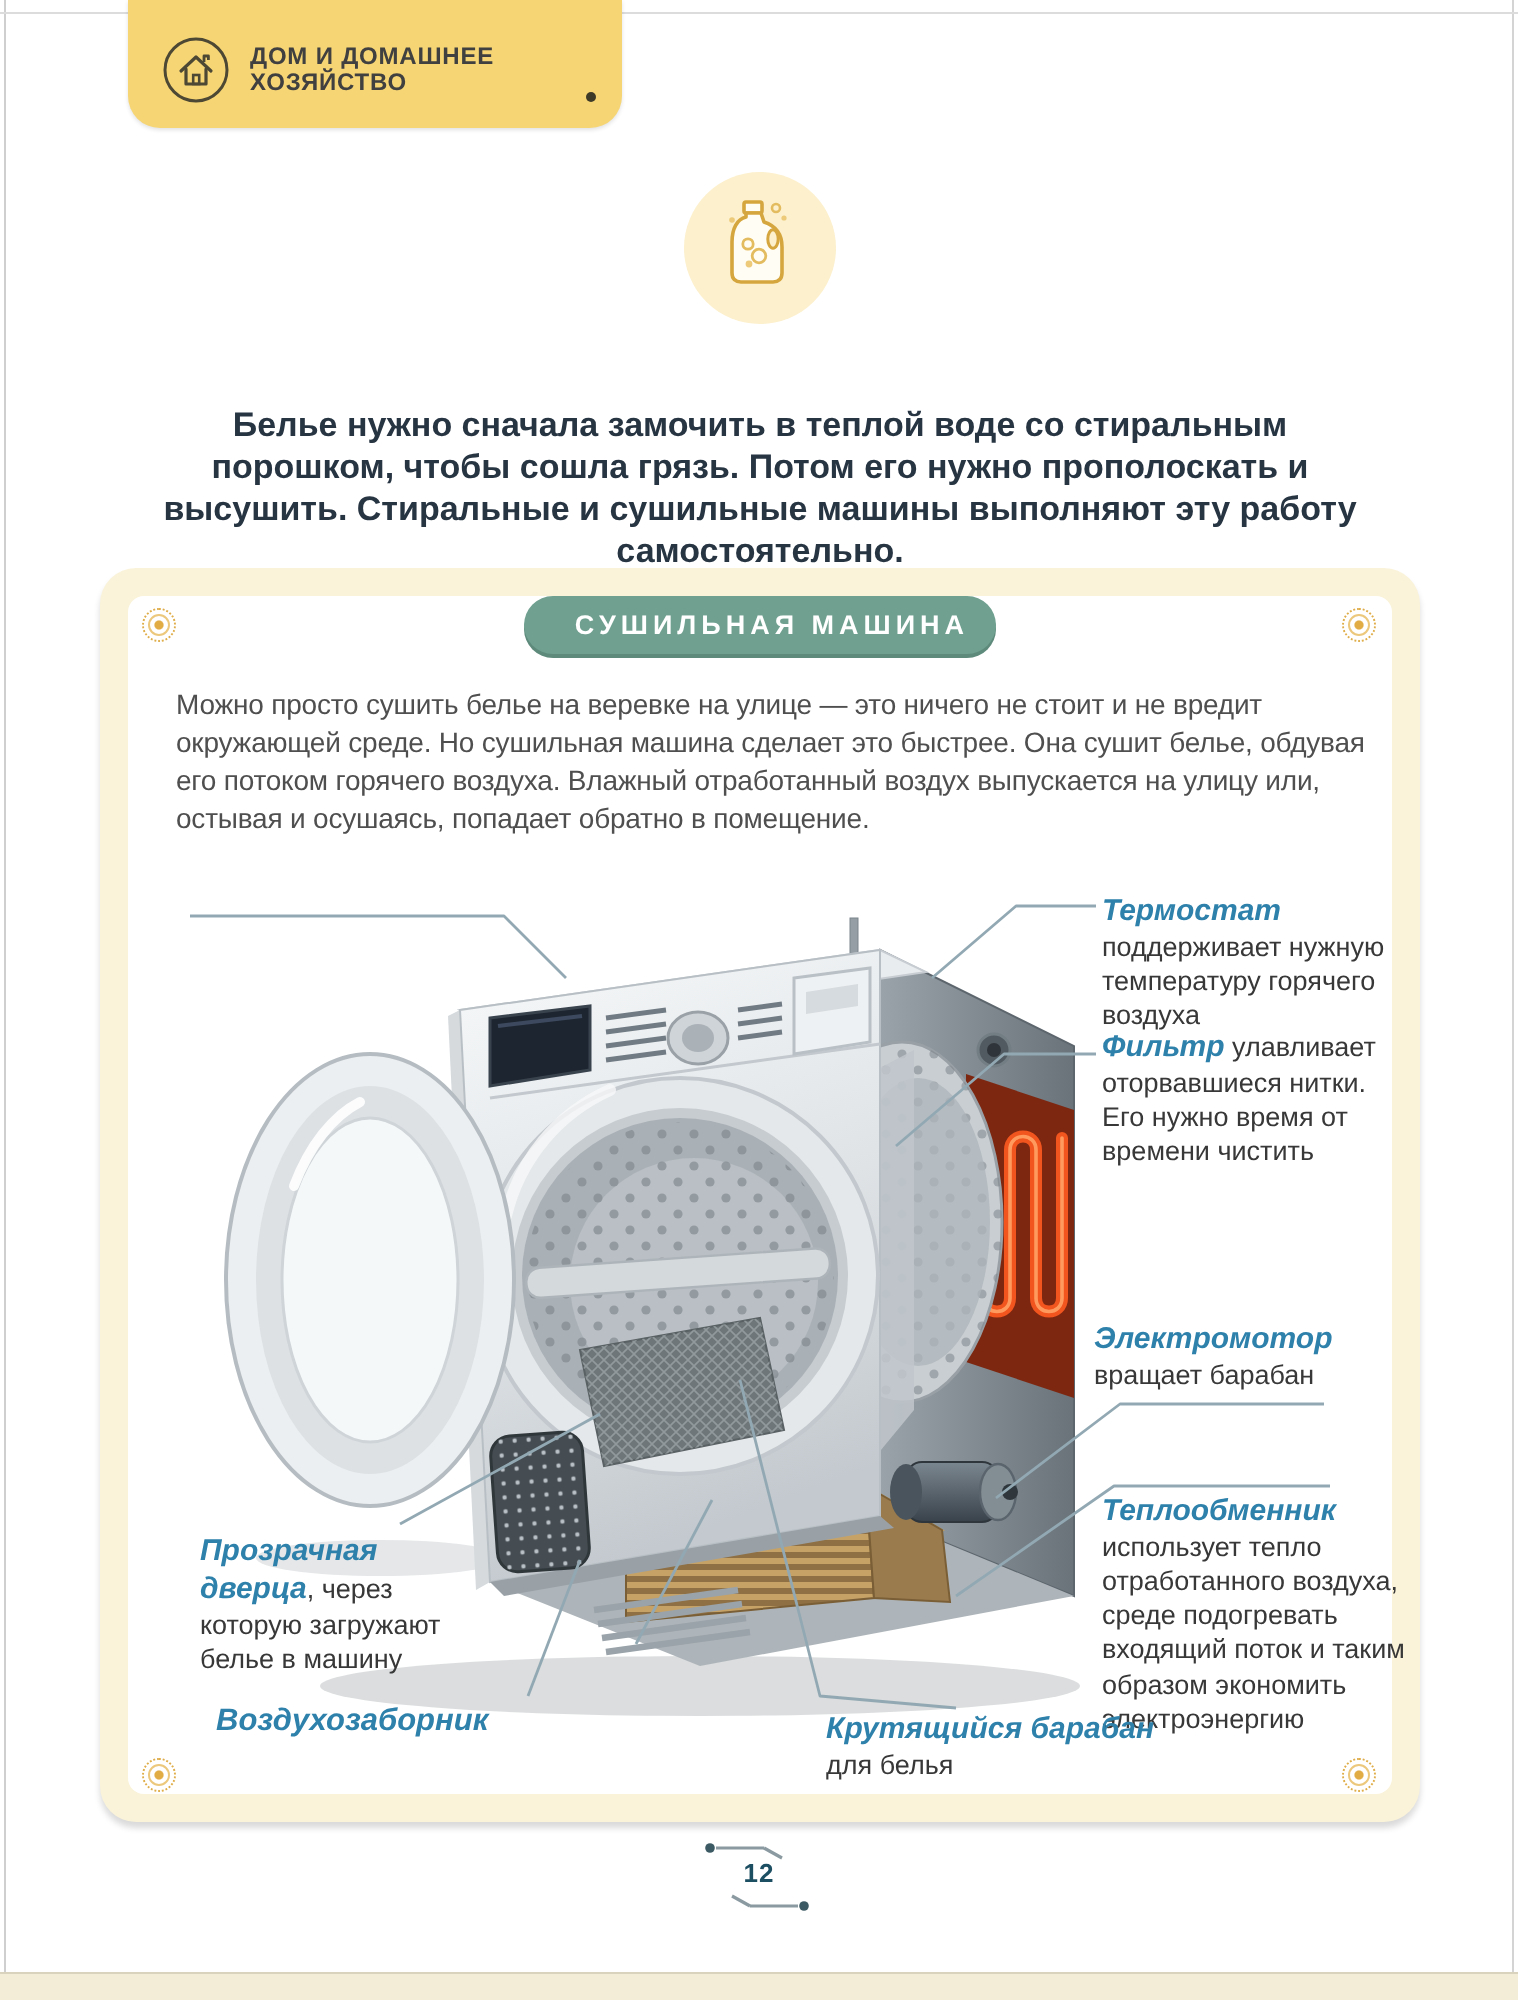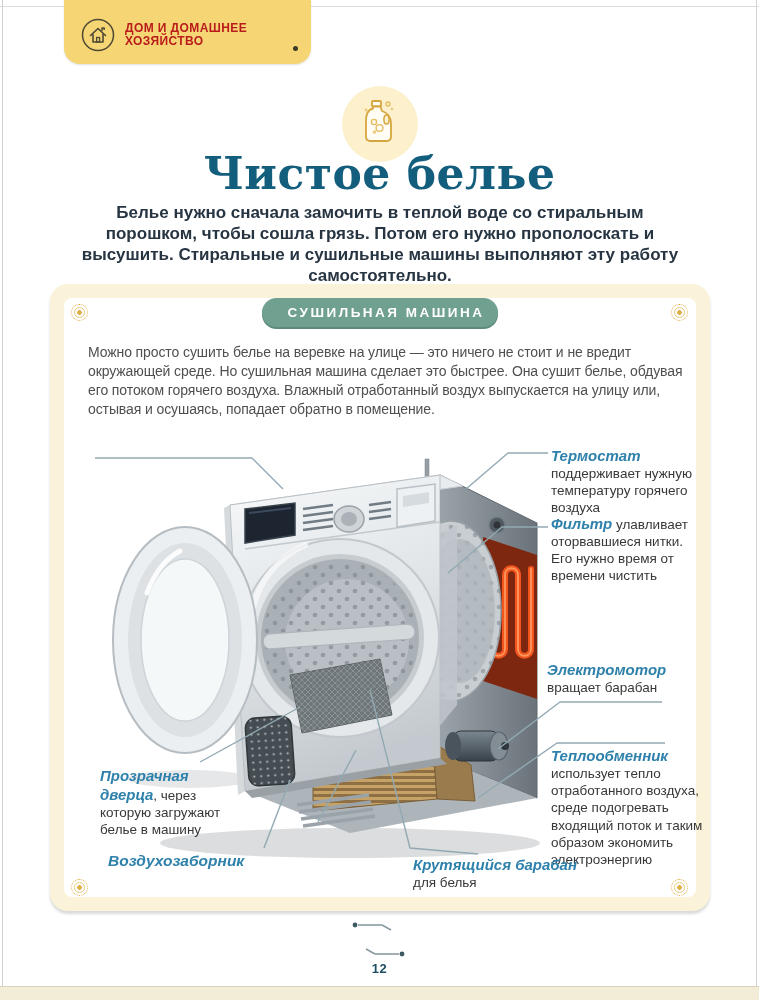--- a/index.html
+++ b/index.html
@@ -12,21 +12,21 @@
   .edge-right{position:absolute;right:2px;top:0;bottom:0;width:1px;background:#d4d4d4;}
   .edge-top{position:absolute;left:0;right:0;top:6px;height:1px;background:#dcdcdc;}
   .bottom-strip{position:absolute;left:0;top:986px;width:759px;height:14px;
                 background:#f3edd8;border-top:1px solid #d9d3bd;}
 
   
   .badge{position:absolute;left:64px;top:0;width:247px;height:64px;background:#f6d574;
          border-radius:0 0 16px 16px;display:flex;align-items:center;padding:6px 14px 0 16px;gap:9px;
          box-shadow:0 1px 2px rgba(0,0,0,.12);}
   .badge-icon{flex:0 0 36px;width:36px;height:36px;}
-  .badge-label{font-size:12px;font-weight:bold;color:#b91c1c;letter-spacing:.4px;line-height:1.1;}
+  .badge-label{font-size:12px;font-weight:bold;color:#404040;letter-spacing:.4px;line-height:1.1;}
   .badge-dot{position:absolute;right:13px;bottom:13px;width:5px;height:5px;border-radius:50%;background:#3e3a28;}
 
   
   .det-circle{position:absolute;left:342px;top:86px;width:76px;height:76px;border-radius:50%;
               background:#fcf0cd;display:flex;align-items:center;justify-content:center;}
 
   .page-title{position:absolute;left:0;right:0;top:148px;text-align:center;
               font-family:"DejaVu Serif","Liberation Serif",serif;font-weight:bold;
               font-size:44px;color:#145e7d;letter-spacing:.5px;}
   .intro{position:absolute;left:70px;top:202px;width:620px;text-align:center;
@@ -48,21 +48,21 @@
              line-height:19px;letter-spacing:-.1px;}
 
   
   .label{position:absolute;font-size:13.5px;color:#383838;line-height:1.27;z-index:6;}
   .label .term{font-style:italic;font-weight:bold;color:#2e81ab;font-size:15px;}
   .leaders{position:absolute;left:0;top:0;width:759px;height:1000px;z-index:5;pointer-events:none;}
   .dryer{position:absolute;left:95px;top:443px;z-index:2;}
 
   
   .pnum{position:absolute;left:0;right:0;top:929px;text-align:center;font-weight:bold;
-        font-size:13px;color:#1d4f63;letter-spacing:.5px;margin-top:32px;}
+        font-size:13px;color:#1d4f63;letter-spacing:.5px;}
   .pnum-top{position:absolute;left:352px;top:918px;}
   .pnum-bot{position:absolute;left:363px;top:946px;}
 </style>
 </head>
 <body>
 
 <div class="page">
 
   <div class="edge-left"></div>
   <div class="edge-right"></div>
@@ -91,21 +91,20 @@
         <circle cx="16" cy="24" r="2.6" stroke="#e4bc60" stroke-width="1.4" fill="none"></circle>
         <circle cx="21.5" cy="30" r="3.4" stroke="#e4bc60" stroke-width="1.4" fill="none"></circle>
         <circle cx="16.5" cy="34" r="1.7" fill="#ecca79"></circle>
         <circle cx="30" cy="6" r="2" stroke="#e4bc60" stroke-width="1.3" fill="none"></circle>
         <circle cx="34" cy="11" r="1.3" fill="#ecca79"></circle>
         <circle cx="8" cy="12" r="1.4" fill="#ecca79"></circle>
       </svg>
     </span>
   </div>
 
-  <div class="page-title">Чистое белье</div>
   <div class="intro">Белье нужно сначала замочить в теплой воде со стиральным порошком, чтобы сошла грязь. Потом его нужно прополоскать и высушить. Стиральные и сушильные машины выполняют эту работу самостоятельно.</div>
 
   <div class="frame"></div>
   <div class="card"></div>
   <div class="orn" style="left:71px;top:304px;"></div>
   <div class="orn" style="left:671px;top:304px;"></div>
   <div class="orn" style="left:71px;top:879px;"></div>
   <div class="orn" style="left:671px;top:879px;"></div>
   <div class="pill">СУШИЛЬНАЯ МАШИНА</div>
 

